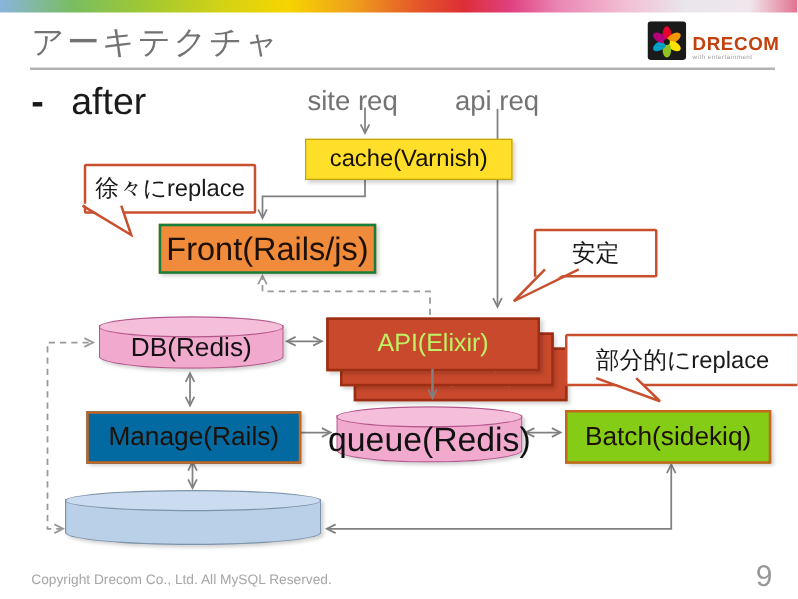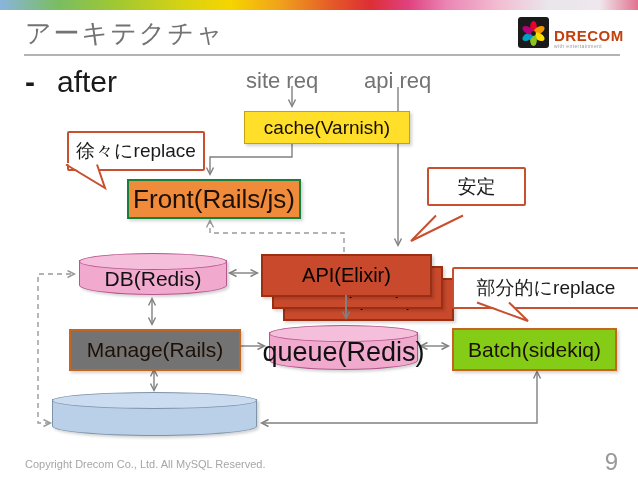--- a/index.html
+++ b/index.html
@@ -45,23 +45,23 @@
   svg.layer{position:absolute;left:0;top:0;z-index:1;pointer-events:none;}
   svg.layer.over{z-index:3;}
 
   
   .node{
     position:absolute;z-index:2;display:flex;align-items:center;justify-content:center;
     font-size:20px;color:#1d1006;box-shadow:2px 2px 3px rgba(0,0,0,.18);
   }
   .n-cache{left:208px;top:111px;width:164px;height:31px;background:#ffdf29;border:1.5px solid #bfa30f;font-size:19px;color:#151000;margin-left:36px;}
   .n-front{left:127px;top:179px;width:170px;height:36px;background:#ef8b3a;border:2px solid #15803d;font-size:26px;}
-  .n-manage{left:69px;top:329px;width:168px;height:38px;background:#737373;border:2px solid #c4661f;font-size:21px;}
+  .n-manage{left:69px;top:329px;width:168px;height:38px;background:#0369a1;border:2px solid #c4661f;font-size:21px;}
   .n-batch{left:452px;top:328px;width:161px;height:39px;background:#84cc16;border:2px solid #c4661f;font-size:21px;}
-  .n-api{width:167px;height:39px;background:#c9492c;border:2px solid #9c2f13;font-size:20px;color:#000000;}
+  .n-api{width:167px;height:39px;background:#c9492c;border:2px solid #9c2f13;font-size:20px;color:#bef264;}
   .n-api1{left:261px;top:254px;}
   .n-api2{left:272px;top:266px;}
   .n-api3{left:283px;top:278px;}
 
   
   .cyl{position:absolute;z-index:2;}
   .cyl .body{
     position:absolute;left:0;right:0;top:7px;bottom:0;
     background:var(--fill);border:1.6px solid var(--bc);border-top:none;
     border-radius:0 0 50% 50% / 0 0 10px 10px;
@@ -78,21 +78,21 @@
   .c-redis{left:79px;top:253px;width:148px;height:42px;--fill:#f1a9ce;--capfill:#f5bedb;--bc:#b5578c;font-size:21px;}
   .c-queue{left:269px;top:325px;width:149px;height:45px;--fill:#f1a9ce;--capfill:#f5bedb;--bc:#b5578c;font-size:27px;}
   .c-mysql{left:52px;top:392px;width:205px;height:44px;--fill:#b9d0e8;--capfill:#cbdcf0;--bc:#7d93aa;font-size:23px;}
 
   
   .bubble{
     position:absolute;z-index:2;background:#fff;border:2px solid #c8502e;border-radius:2px;
     display:flex;align-items:center;justify-content:center;font-size:19px;color:#1a1a1a;
   }
   .b-gradually{left:23px;top:131px;width:134px;height:36px;margin-left:44px;}
-  .b-stable{left:427px;top:167px;width:95px;height:35px;}
+  .b-stable{left:427px;top:183px;width:95px;height:35px;}
   .b-partially{left:452px;top:267px;width:184px;height:38px;}
 
   .footer{
     position:absolute;left:25px;top:458px;font-size:11px;color:#a6a6a6;
   }
   .pagenum{
     position:absolute;right:20px;top:448px;font-size:24px;color:#999;
   }
 </style>
 </head>

